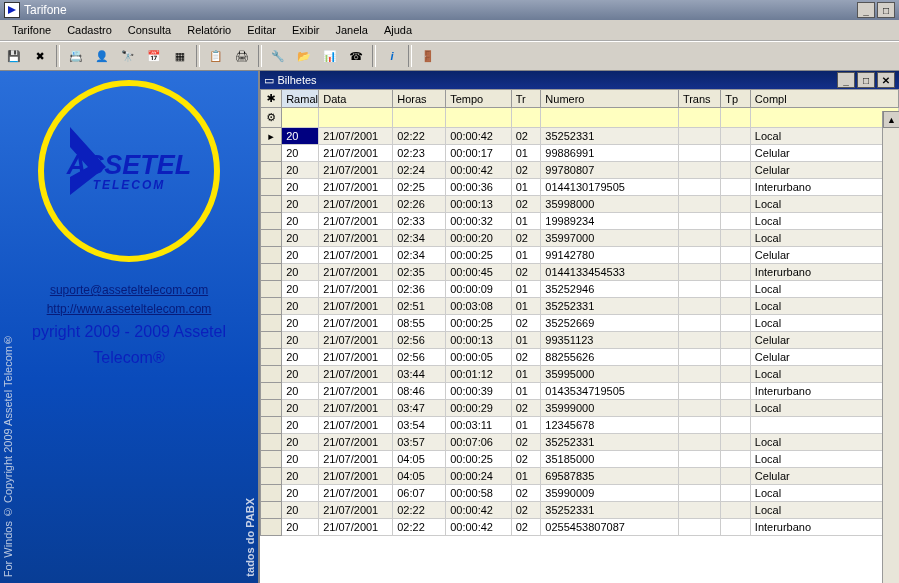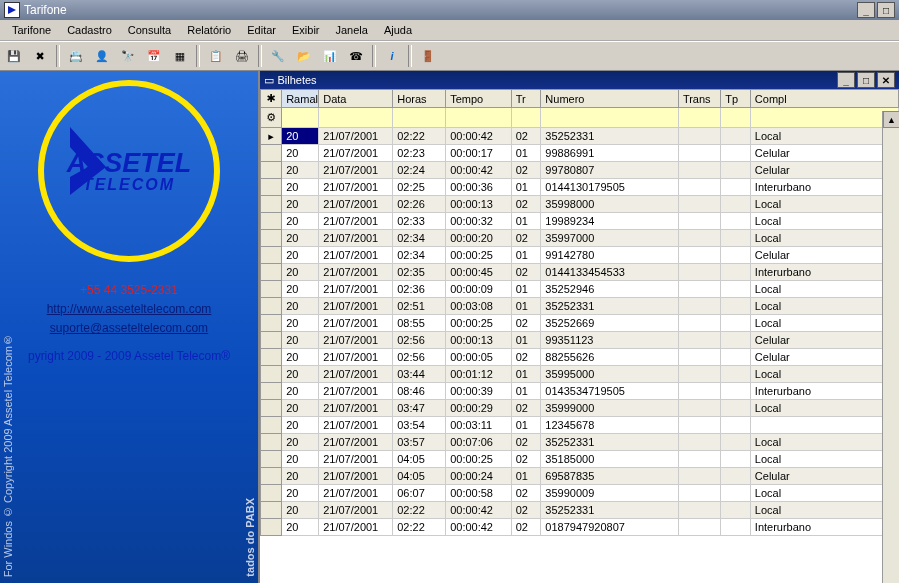--- a/index.html
+++ b/index.html
@@ -12,26 +12,26 @@
   .menubar{height:20px;background:#d4d0c8;display:flex;align-items:center;padding:0 4px;border-bottom:1px solid #aaa;}
   .menubar span{padding:2px 8px;cursor:default;}
   .toolbar{height:28px;background:#d4d0c8;display:flex;align-items:center;padding:0 2px;border-top:1px solid #fff;border-bottom:1px solid #888;gap:2px;}
   .tbtn{width:22px;height:22px;display:inline-flex;align-items:center;justify-content:center;border:1px solid transparent;}
   .tsep{width:2px;height:22px;border-left:1px solid #888;border-right:1px solid #fff;margin:0 2px;}
   .body{flex:1;display:flex;min-height:0;}
   .sidebar{width:258px;background:linear-gradient(to bottom,#2a6fda,#0a4bbb 60%,#083d95);display:flex;flex-direction:column;align-items:center;padding-top:10px;position:relative;overflow:hidden;}
   .logo-wrap{width:200px;height:160px;position:relative;display:flex;align-items:center;justify-content:center;margin-top:10px;}
   .circle{width:170px;height:170px;border:6px solid #ffe600;border-radius:50%;display:flex;align-items:center;justify-content:center;}
   .logo-text{font-family:Arial,sans-serif;font-weight:bold;font-style:italic;color:#0b1fbc;font-size:27px;display:flex;flex-direction:column;align-items:center;line-height:1;}
-  .logo-text .sub{font-size:16px;letter-spacing:2px;color:#0b1fbc;font-style:italic;}
+  .logo-text .sub{font-size:12px;letter-spacing:2px;color:#0b1fbc;font-style:italic;}
   .arrow{position:absolute;left:37px;top:36px;}
   .contact{margin-top:30px;text-align:center;font-size:12px;line-height:1.6;}
   .contact .red{color:#d22;}
   .contact .link{color:#071b7a;text-decoration:underline;}
-  .contact .copy{color:#0b1fbc;font-size:12px;margin-top:8px;text-align:right;}
+  .contact .copy{color:#0b1fbc;font-size:16px;margin-top:0;}
   .vtext{position:absolute;left:2px;bottom:6px;writing-mode:vertical-rl;transform:rotate(180deg);color:#b9c7e0;font-size:11px;}
   .vtext2{position:absolute;right:2px;bottom:6px;writing-mode:vertical-rl;transform:rotate(180deg);color:#c5d0e6;font-size:11px;font-weight:bold;}
   .content{flex:1;display:flex;flex-direction:column;min-width:0;border-left:2px solid #888;}
   .child-title{height:18px;background:linear-gradient(to bottom,#0a246a,#132f89);color:#fff;display:flex;align-items:center;padding:0 4px;font-size:11px;}
   .child-title .spacer{flex:1;}
   .grid-wrap{flex:1;overflow:hidden;position:relative;background:#fff;}
   table{border-collapse:collapse;width:100%;table-layout:fixed;}
   th{background:#ece9d8;border:1px solid #999;font-weight:normal;text-align:left;padding:2px 4px;font-size:11px;height:17px;box-sizing:border-box;}
   td{border-right:1px solid #ccc;border-bottom:1px solid #ccc;padding:1px 4px;font-size:11px;height:17px;box-sizing:border-box;white-space:nowrap;overflow:hidden;}
   tr.filter td{background:#ffffc0;height:20px;}
@@ -100,23 +100,22 @@
           <div class="logo-text">
             <span>ASSETEL</span>
             <span class="sub">TELECOM</span>
           </div>
         </div>
         <svg class="arrow" width="44" height="68">
             <polygon points="4,0 40,40 4,68 4,50 22,40 4,20" fill="#0b1fbc"></polygon>
           </svg>
       </div>
       <div class="contact">
-        <div class="red">+55 44 3525-2331</div>
+        <div class="link">suporte@asseteltelecom.com</div>
         <div class="link">http://www.asseteltelecom.com</div>
-        <div class="link">suporte@asseteltelecom.com</div>
         <div class="copy">pyright 2009 - 2009 Assetel Telecom®</div>
       </div>
       <div class="vtext">For Windos   © Copyright 2009   Assetel Telecom®</div>
       <div class="vtext2">tados do PABX</div>
     </div>
 
     <div class="content">
       <div class="child-title">
         <span>▭</span>&nbsp;
         <span>Bilhetes</span>
@@ -443,21 +442,21 @@
                 <td></td>
                 <td>Local</td>
               </tr>
               <tr class="odd">
                 <td class="rowhdr" style="background: rgb(236, 233, 216);"></td>
                 <td>20</td>
                 <td>21/07/2001</td>
                 <td>02:22</td>
                 <td>00:00:42</td>
                 <td>02</td>
-                <td>0187947920807</td>
+                <td>0255453807087</td>
                 <td></td>
                 <td></td>
                 <td>Interurbano</td>
               </tr>
             </tbody>
         </table>
         <div class="scrollbar">
           <div class="sb-btn">▲</div>
         </div>
       </div>

